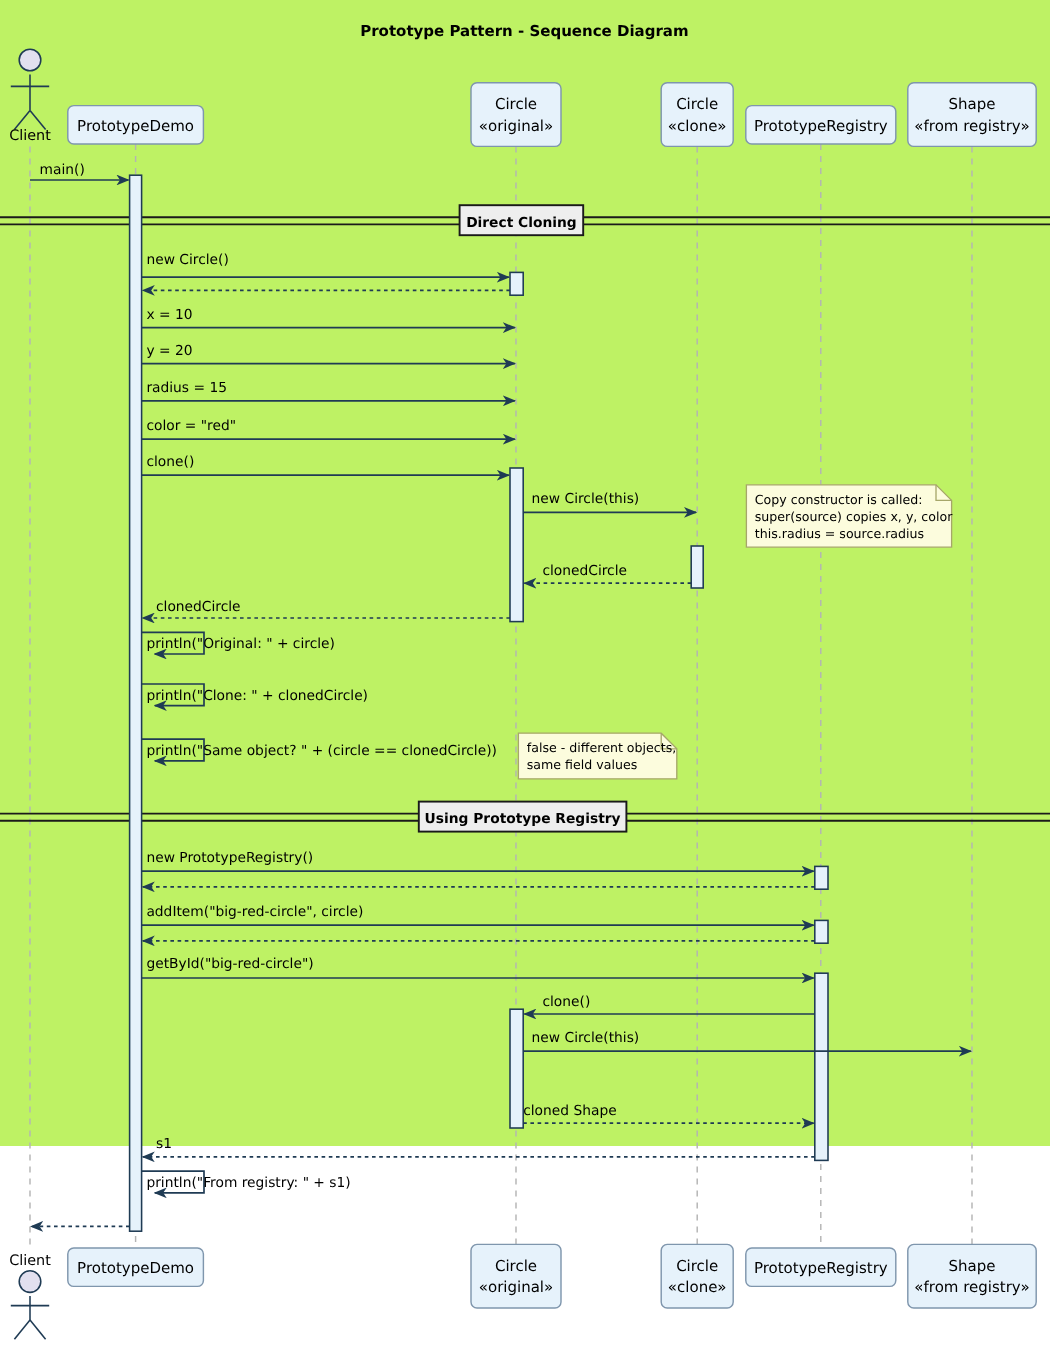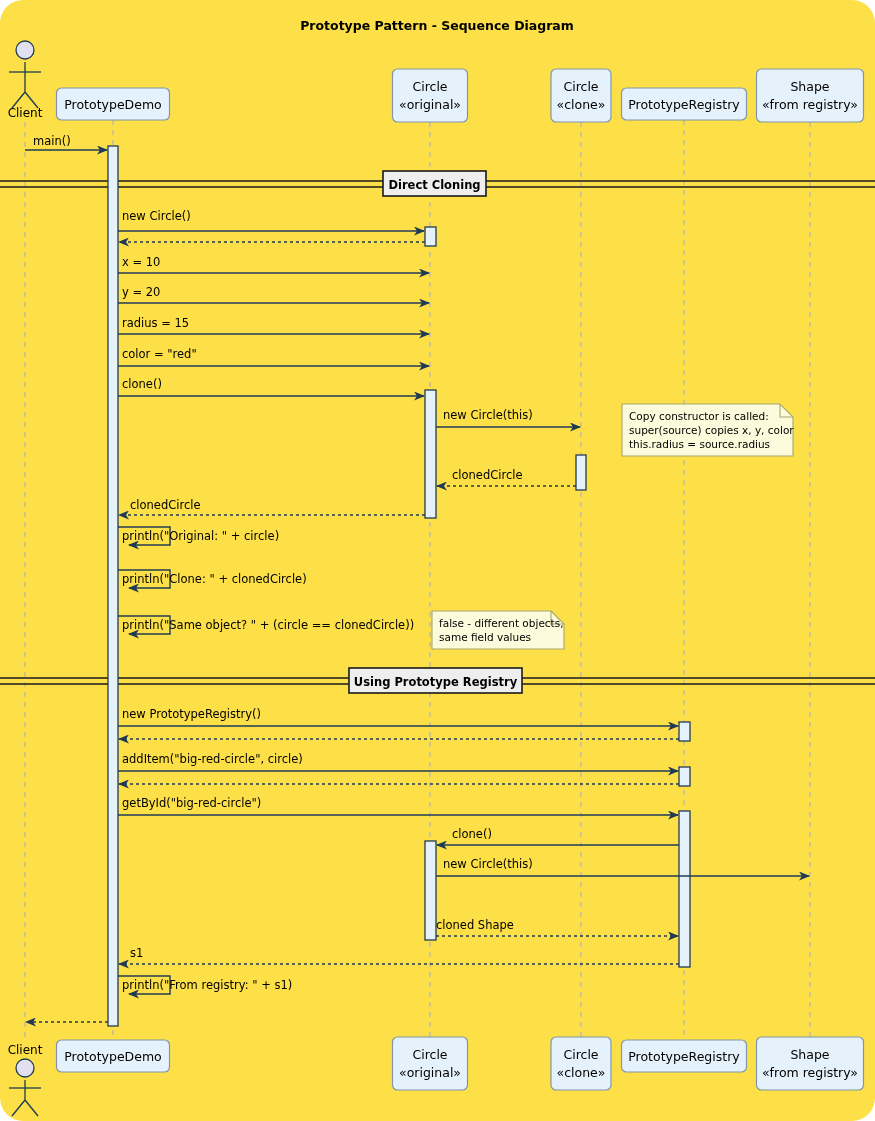--- a/index.html
+++ b/index.html
@@ -9,23 +9,22 @@
   }
   body {
     font-family: "DejaVu Sans", "Liberation Sans", sans-serif;
     width: 875px;
     height: 1121px;
     overflow: hidden;
   }
   #stage {
     position: relative;
     width: 875px;
-    height: 1121px;
-    background: #fde047;
-    border-radius: 23px;
+    height: 955px;
+    background: #bef264;
   }
   #diagram-svg {
     position: absolute;
     left: 0;
     top: 0;
     width: 875px;
     height: 1121px;
   }
   .dtitle {
     font-size: 12.5px;

